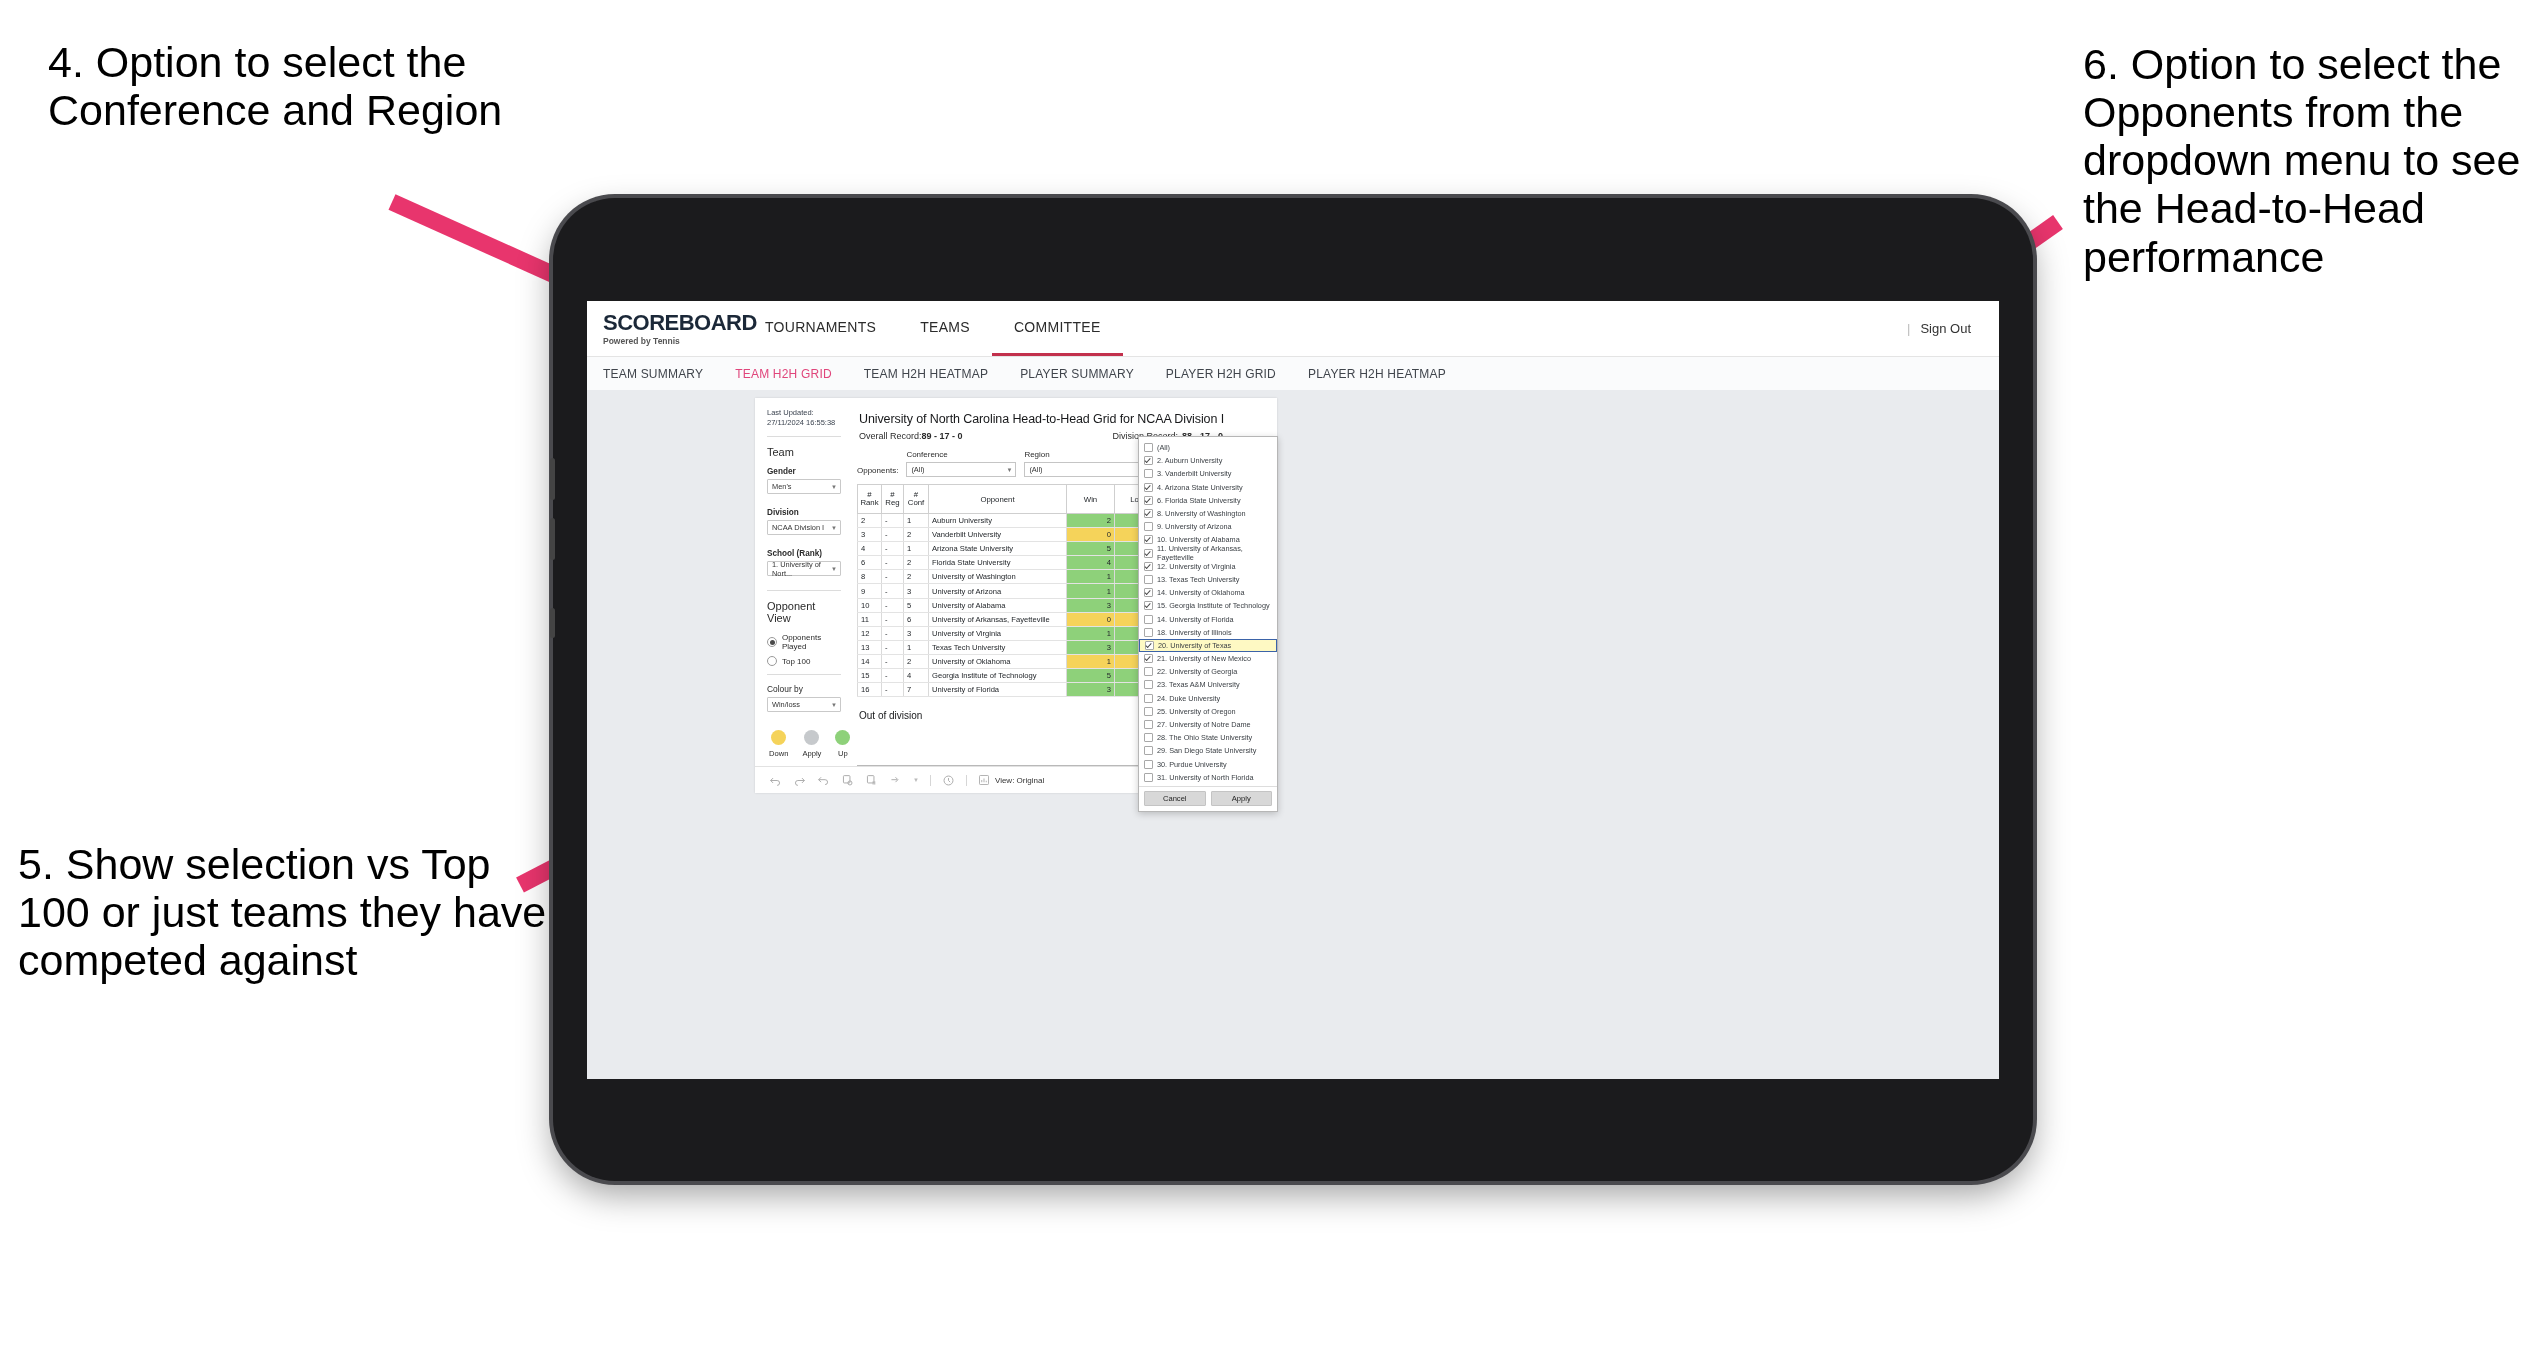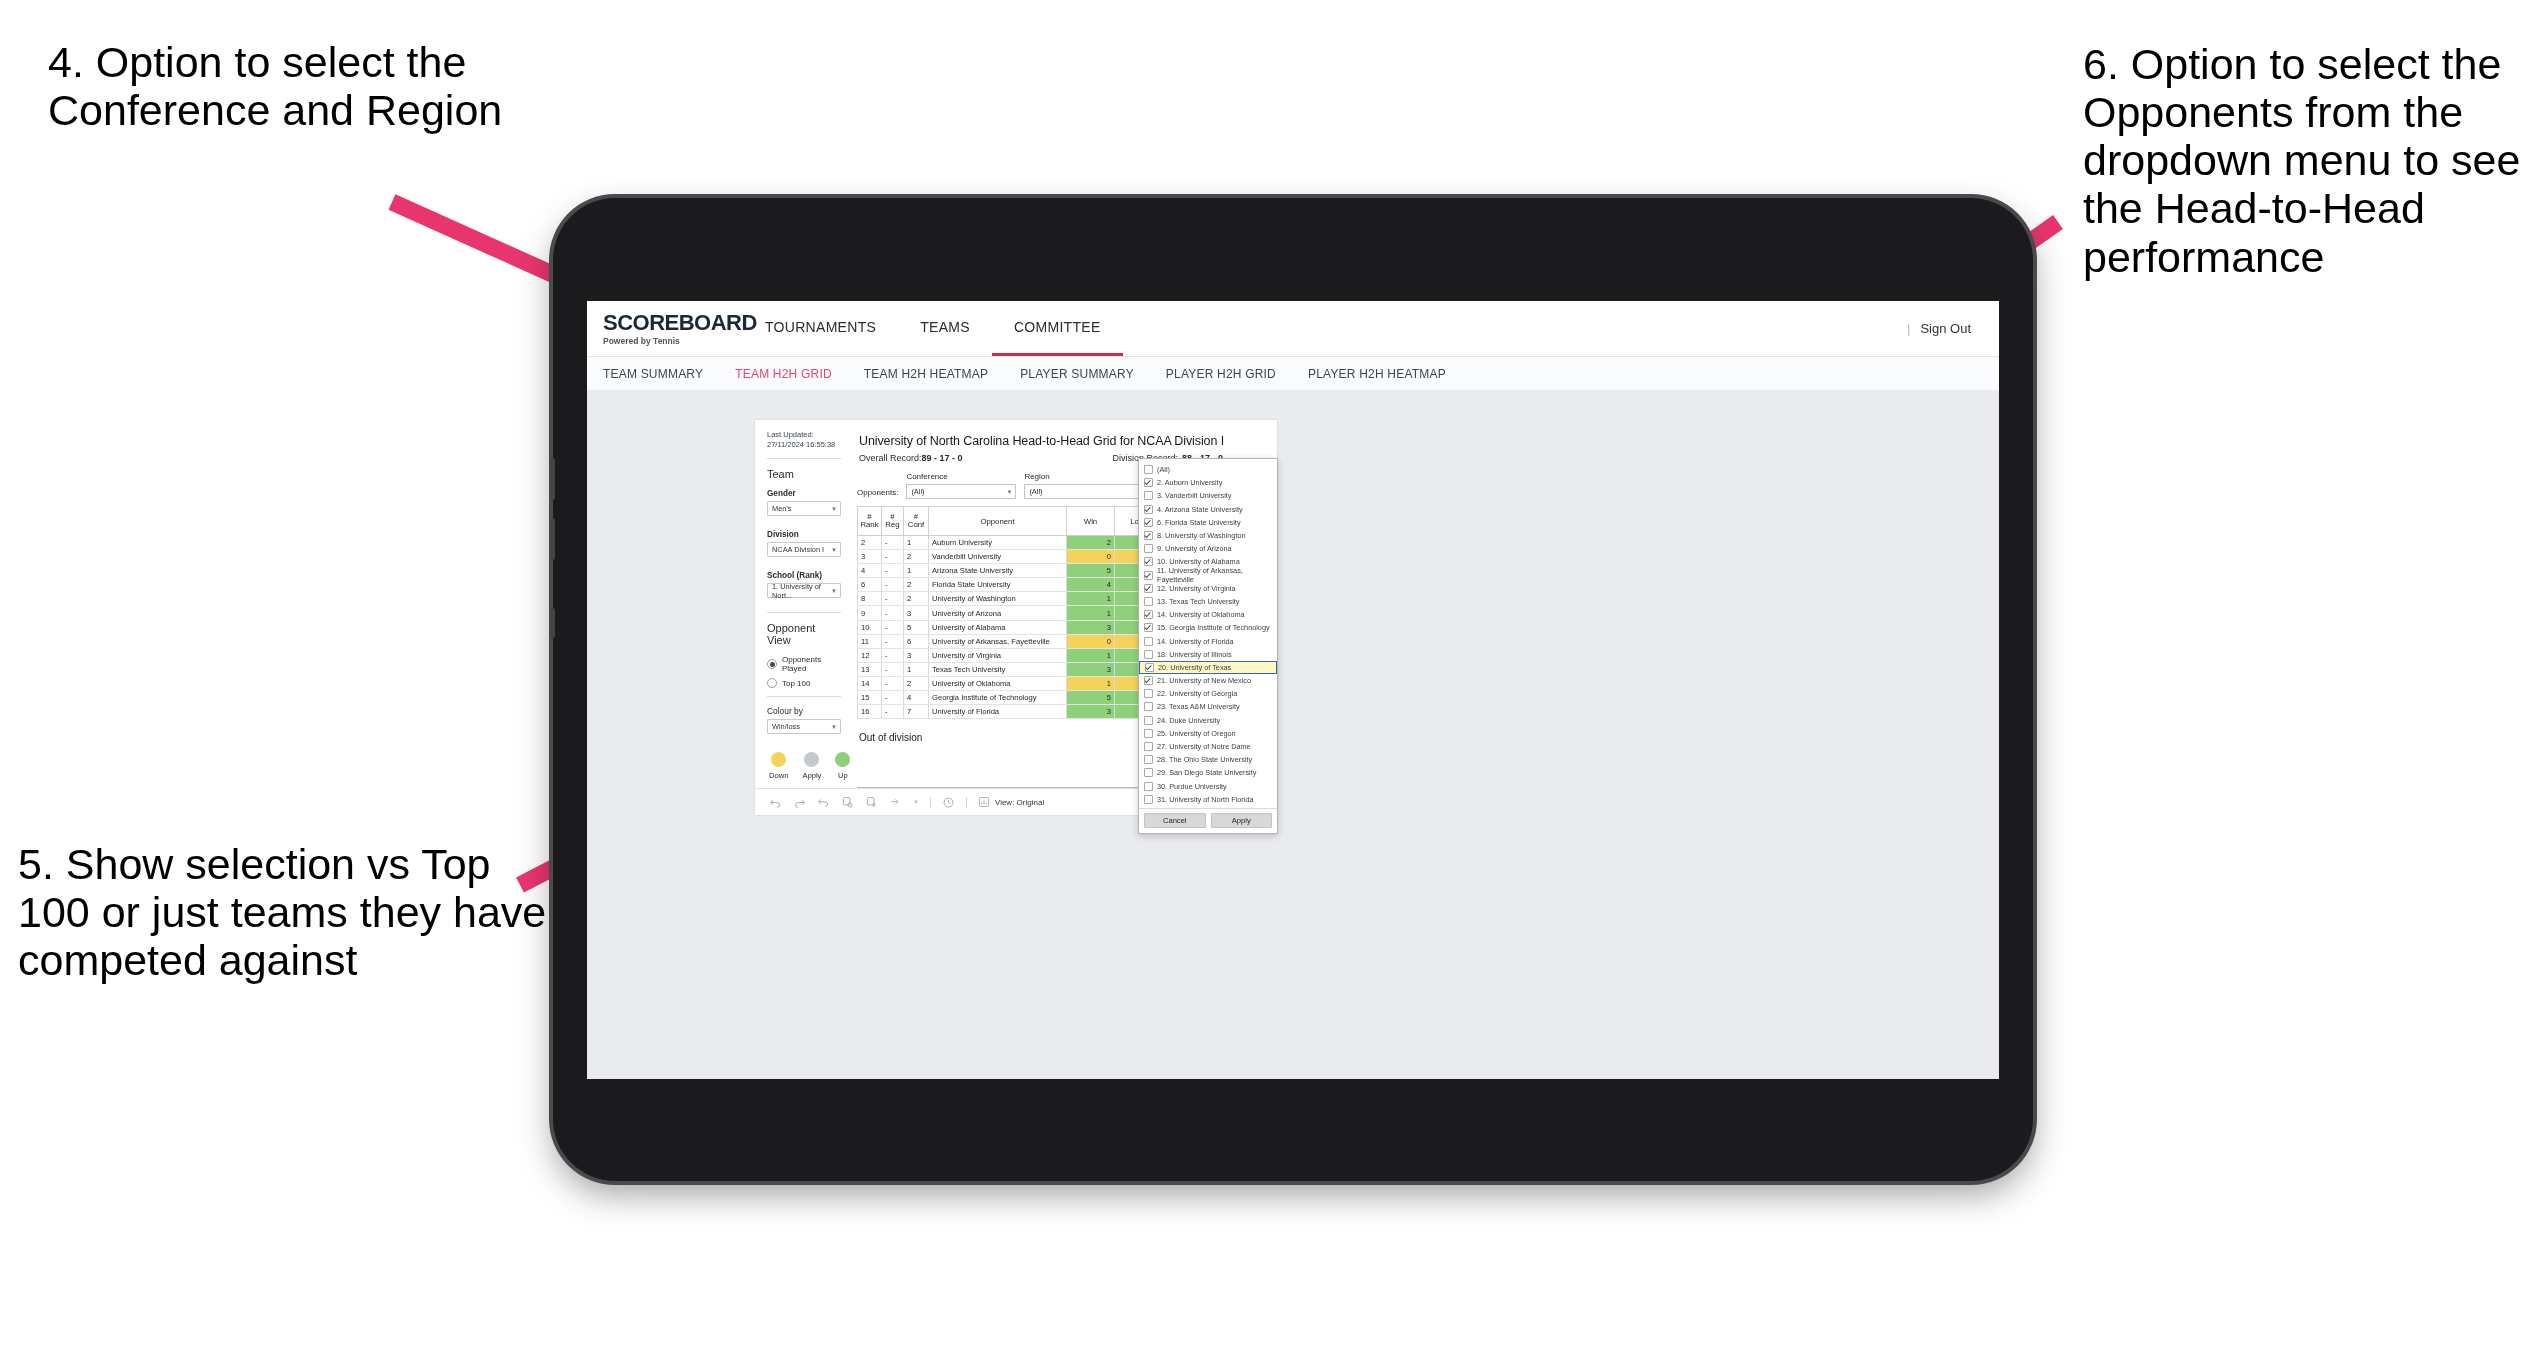--- a/index.html
+++ b/index.html
@@ -32,21 +32,21 @@
      border-bottom:3px solid transparent;cursor:pointer;}
   .topnav-item.active{border-bottom-color:#c2304c;}
   #topbar-right{margin-left:auto;display:flex;align-items:center;padding-right:28px;font-size:13px;color:#333;gap:10px;}
   .divider-v{color:#bbb;}
   #subnav{height:34px;background:#fafbfc;border-bottom:1px solid #e4e4e4;display:flex;align-items:center;padding-left:16px;gap:0;}
   .subnav-item{font-size:12px;color:#40454c;padding:0 18px 0 0;margin-right:14px;cursor:pointer;letter-spacing:.2px;}
   .subnav-item.active{color:#e0457b;}
 
   
   #canvas{position:absolute;top:89px;left:0;right:0;bottom:0;background:#e9ebee;}
-  #viz{position:absolute;left:168px;top:30px;width:522px;height:395px;background:#ffffff;box-shadow:0 0 2px rgba(0,0,0,.12);}
+  #viz{position:absolute;left:168px;top:8px;width:522px;height:395px;background:#ffffff;box-shadow:0 0 2px rgba(0,0,0,.12);}
 
   
   #side{position:absolute;left:0;top:0;width:96px;height:355px;padding:10px 10px 0 12px;box-sizing:border-box;}
   .upd{font-size:7.5px;color:#3c4450;line-height:1.35;}
   .hr{border-top:1px solid #dcdcdc;margin:8px 0 9px 0;}
   .sec-title{font-size:11px;color:#2b2b2b;margin-bottom:9px;}
   .fld-label{font-size:8.2px;color:#2b2b2b;font-weight:bold;margin-bottom:3px;}
   .select{height:13px;border:1px solid #c9c9c9;background:#fff;border-radius:1px;
      display:flex;align-items:center;justify-content:space-between;padding:0 3px 0 4px;font-size:7.4px;color:#333;margin-bottom:14px;}
   .caret{font-size:6px;color:#777;}

